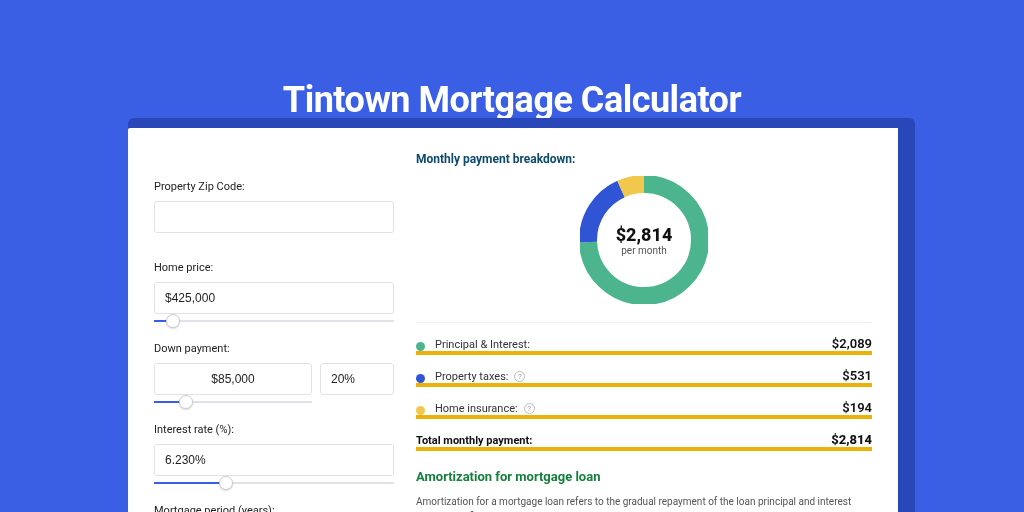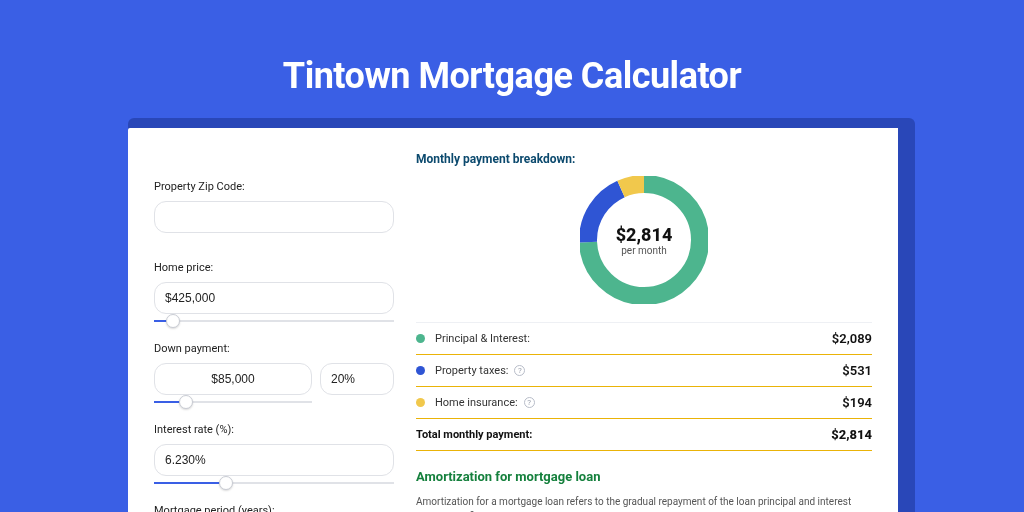--- a/index.html
+++ b/index.html
@@ -1,44 +1,44 @@
 <!DOCTYPE html>
 <html><head>
 <meta charset="utf-8">
 <style>
   * { box-sizing: border-box; margin: 0; padding: 0; }
   html, body { width: 1024px; height: 512px; overflow: hidden; font-family: -apple-system, BlinkMacSystemFont, "Segoe UI", Roboto, Arial, sans-serif; }
   .bg { width: 1024px; height: 512px; background: #3a5fe5; position: relative; }
-  .title { text-align: center; color: #fff; font-size: 36px; font-weight: 700; padding-top: 55px; letter-spacing: -0.5px; }
+  .title { text-align: center; color: #fff; font-size: 36px; font-weight: 700; padding-top: 79px; letter-spacing: -0.5px; }
   .shadow-card { position: absolute; left: 128px; top: 118px; width: 787px; height: 394px; background: #2947b8; border-radius: 6px 6px 0 0; }
   .card { position: absolute; left: 128px; top: 128px; width: 770px; height: 384px; background: #fff; border-radius: 2px 0 0 0; padding: 24px 26px; display: flex; gap: 22px; }
   .left { width: 240px; flex: 0 0 240px; }
   .right { flex: 1; }
   .label { font-size: 11px; color: #222; margin-bottom: 8px; display: block; margin-top: 28px; }
-  .input { width: 100%; height: 32px; border: 1px solid #e0e2e7; border-radius: 12px; padding: 0 10px; font-size: 12px; color: #222; background: #fff; }
+  .input { width: 100%; height: 32px; border: 1px solid #e0e2e7; border-radius: 3px; padding: 0 10px; font-size: 12px; color: #222; background: #fff; }
   .field { margin-bottom: 20px; position: relative; }
   .field.with-slider { margin-bottom: 26px; }
   .slider-track { position: absolute; left: 0; right: 0; bottom: -8px; height: 2px; background: #e0e2e7; }
   .slider-fill { position: absolute; left: 0; top: 0; height: 2px; background: #3a5fe5; }
   .slider-handle { position: absolute; top: -6px; width: 14px; height: 14px; background: #fff; border: 1px solid #c9ccd4; border-radius: 50%; box-shadow: 0 1px 2px rgba(0,0,0,.15); margin-left: -7px; }
   .row { display: flex; gap: 8px; }
   .row .input:first-child { flex: 1; text-align: center; }
   .row .input.pct { width: 74px; flex: 0 0 74px; }
   .period-row { display: flex; gap: 14px; }
   .period-btn { flex: 1; height: 26px; border: 1px solid #e0e2e7; background: #fff; font-size: 11px; font-weight: 600; color: #222; border-radius: 3px; cursor: pointer; }
   .period-btn.active { background: #e5e5e5; border-color: #a8baf5; color: #3557d6; }
   .breakdown-title { font-size: 12px; font-weight: 700; color: #0c4a6e; margin-bottom: 10px; }
   .donut-wrap { display: flex; justify-content: center; margin: 6px 0 18px 0; }
   .donut { position: relative; width: 128px; height: 128px; }
   .donut svg { transform: rotate(-90deg); }
   .donut-center { position: absolute; inset: 0; display: flex; flex-direction: column; align-items: center; justify-content: center; }
   .donut-center .big { font-size: 18px; font-weight: 800; color: #111; }
   .donut-center .small { font-size: 10px; color: #555; }
   .legend { border-top: 1px solid #eef0f4; }
-  .legend-row { display: flex; align-items: center; height: 32px; border-bottom: 1px solid #eab308; }
+  .legend-row { display: flex; align-items: flex-end; height: 32px; border-bottom: 4px solid #eab308; }
   .dot { width: 9px; height: 9px; border-radius: 50%; margin-right: 10px; }
   .legend-label { font-size: 11px; color: #333; flex: 1; display: flex; align-items: center; gap: 6px; }
   .legend-val { font-size: 13px; color: #111; font-weight: 600; }
   .legend-total .legend-label { font-weight: 700; color: #111; }
   .legend-total .legend-val { font-weight: 800; }
   .info-ico { width: 11px; height: 11px; border: 1px solid #b8bdc9; border-radius: 50%; display: inline-flex; align-items: center; justify-content: center; font-size: 8px; color: #9aa0ad; }
   .amort { margin-top: 18px; }
   .amort-title { font-size: 13px; font-weight: 700; color: #15803d; margin-bottom: 10px; }
   .amort-body { font-size: 10px; color: #555; line-height: 1.5; }
 </style>

